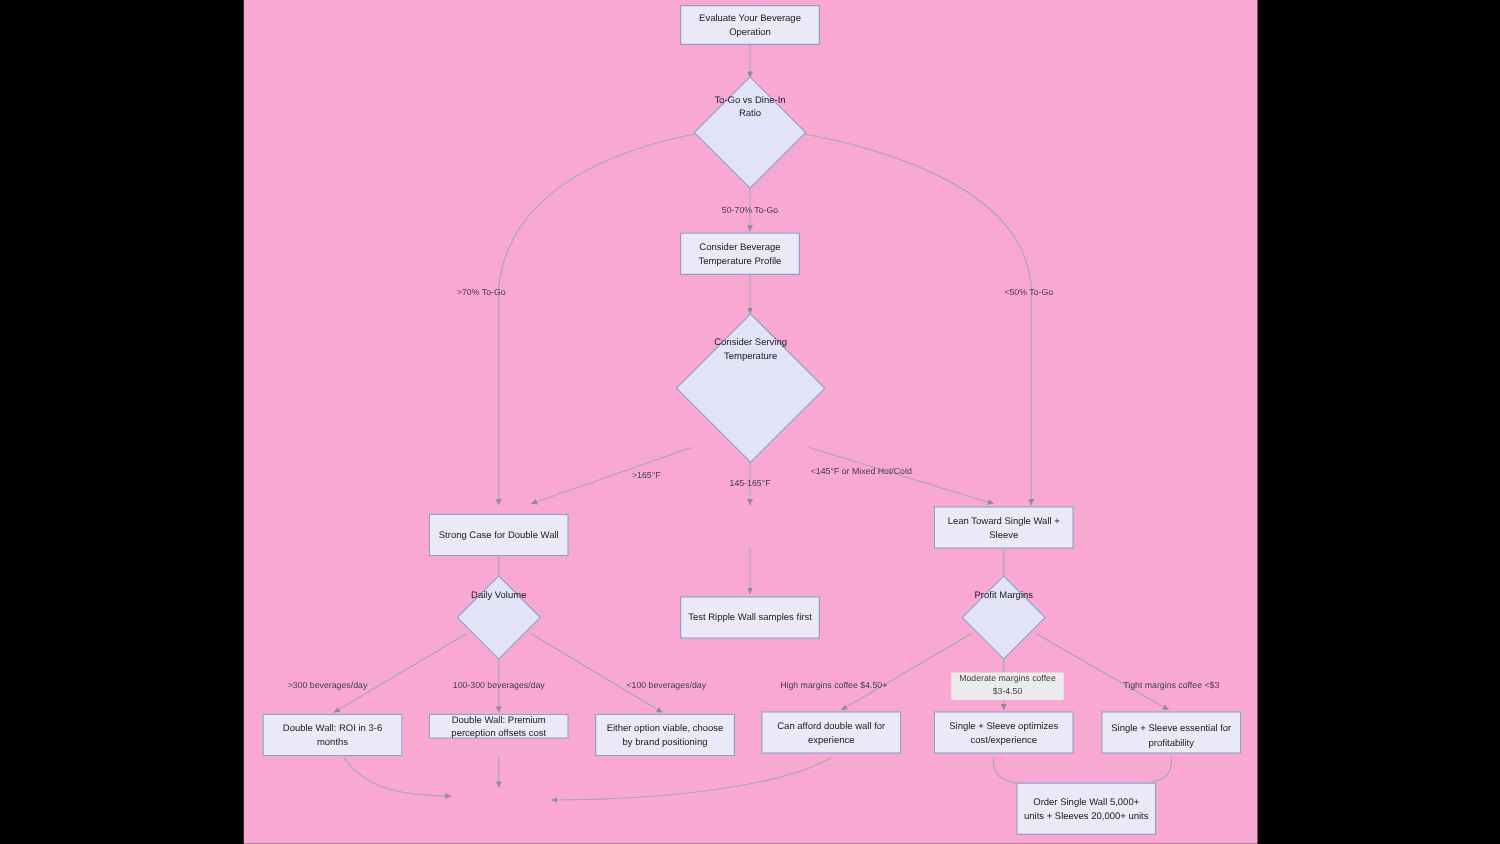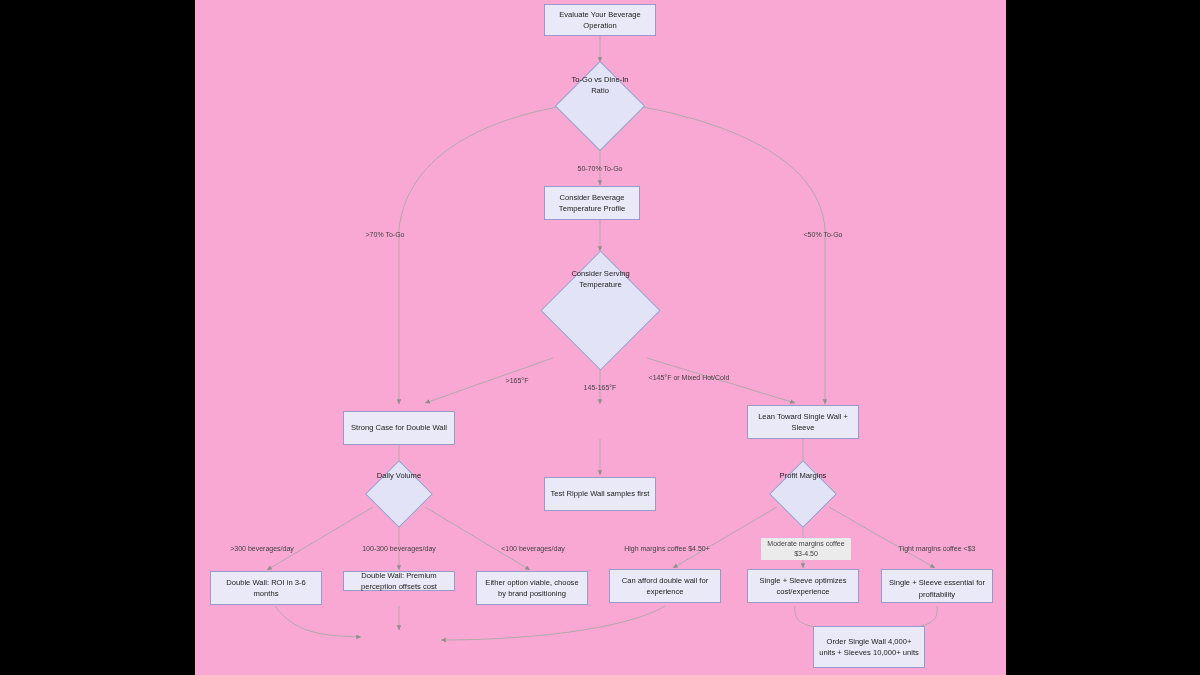--- a/index.html
+++ b/index.html
@@ -138,21 +138,21 @@
     <div class="node" style="left:552px;top:569px;width:112px;height:34px;">
       <span>Single + Sleeve optimizes cost/experience</span>
     </div>
 
     <div class="node" style="left:686px;top:569px;width:112px;height:34px;align-items:flex-end;">
       <span>Single + Sleeve essential for profitability</span>
     </div>
 
 
     <div class="node" style="left:618px;top:626px;width:112px;height:42px;">
-      <span>Order Single Wall 4,000+ units + Sleeves 10,000+ units</span>
+      <span>Order Single Wall 5,000+ units + Sleeves 20,000+ units</span>
     </div>
 
     <div class="elabel" style="left:190px;top:230px;"><span>&gt;70% To-Go</span></div>
 
     <div class="elabel" style="left:405px;top:164px;"><span>50-70% To-Go</span></div>
 
     <div class="elabel" style="left:628px;top:230px;"><span>&lt;50% To-Go</span></div>
 
     <div class="elabel" style="left:322px;top:376px;"><span>&gt;165°F</span></div>
 

